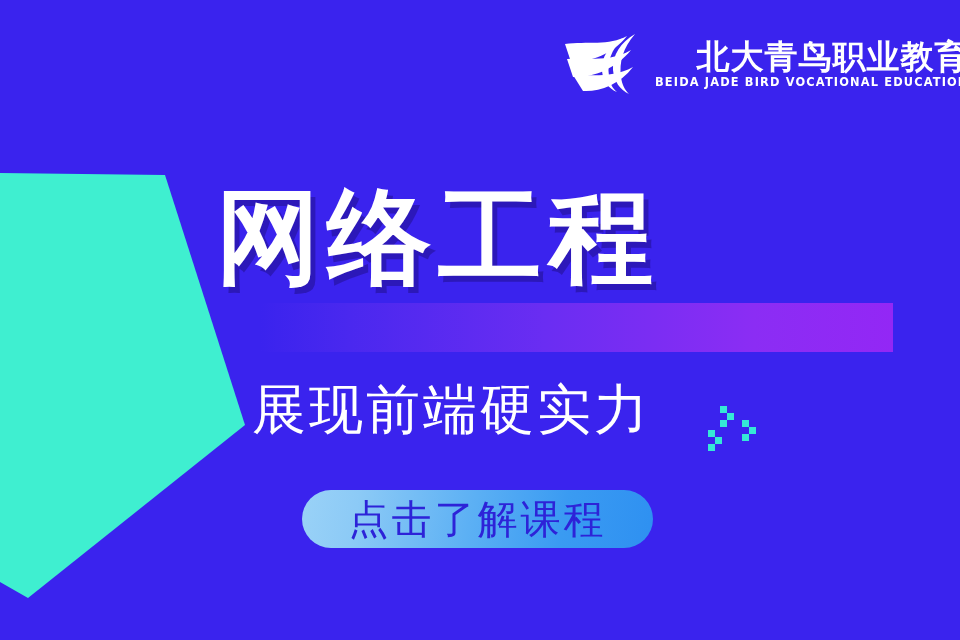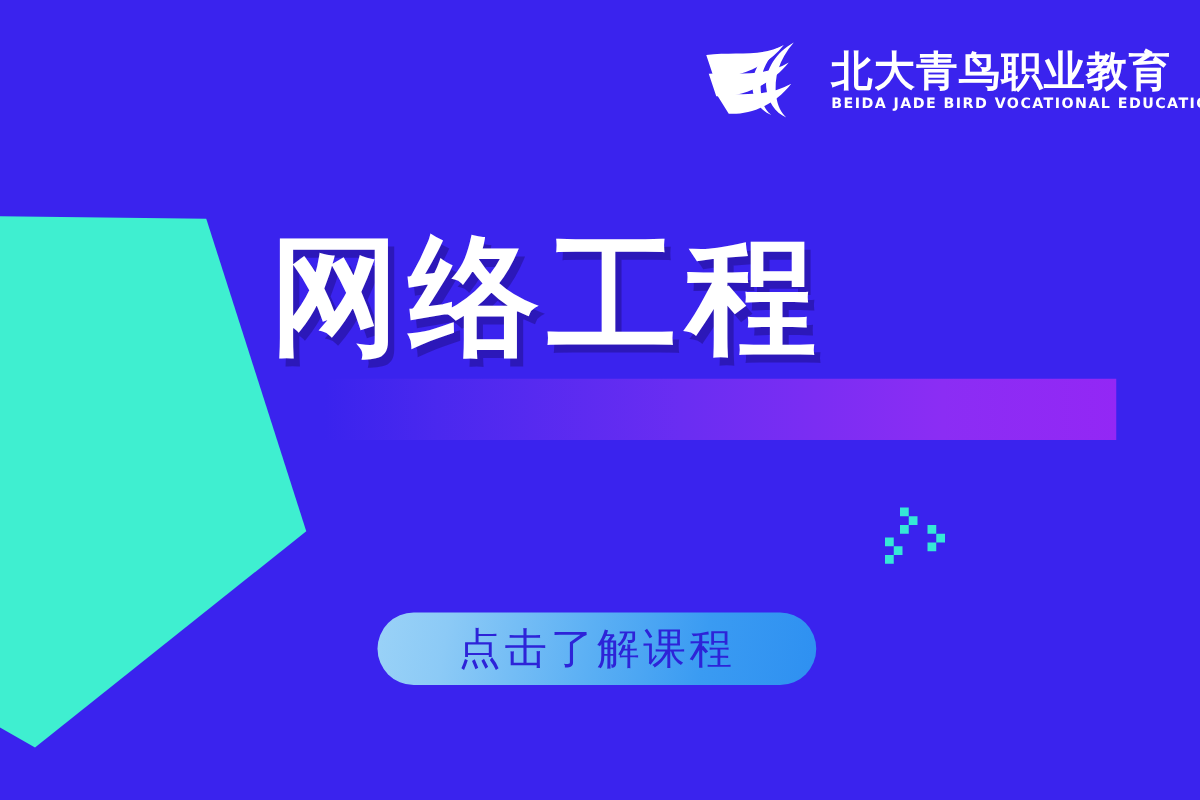--- a/index.html
+++ b/index.html
@@ -44,21 +44,22 @@
 
   
   .logo {
     position: absolute;
     left: 561px;
     top: 26px;
     width: 360px;
     height: 76px;
     display: flex;
     align-items: center;
-    gap: 20px;
+    gap: 10px;
+    text-align: right;
   }
   .logo-mark {
     width: 84px;
     height: 64px;
     flex: 0 0 auto;
   }
   .logo-text {
     display: flex;
     flex-direction: column;
     justify-content: center;
@@ -132,21 +133,21 @@
     height: 58px;
     border: none;
     border-radius: 29px;
     background: linear-gradient(100deg,
                 #9ad2f7 0%,
                 #8ccaf6 16%,
                 #5cb0f4 48%,
                 #3a9bf2 74%,
                 #2e90f1 100%);
     color: #2d23d8;
-    font-size: 34px;
+    font-size: 40px;
     font-weight: 400;
     letter-spacing: 3px;
     line-height: 58px;
     text-align: center;
     padding: 0;
     cursor: pointer;
     font-family: "DejaVu Sans", "Liberation Sans", sans-serif;
     white-space: nowrap;
   }
 </style>
@@ -170,20 +171,21 @@
       <path d="M74 2 C 62 16, 58 30, 60 45 C 61 53, 64 58, 68 62 C 59 58, 53 49, 52 38 C 51 23, 60 10, 74 2 Z" fill="#ffffff"></path>
     </svg>
     <div class="logo-text">
       <div class="logo-cn">北大青鸟职业教育</div>
       <div class="logo-en">BEIDA JADE BIRD VOCATIONAL EDUCATION</div>
     </div>
   </div>
 
   <div class="title">网络工程</div>
 
+  <div class="subtitle">展现前端硬实力</div>
 
   <svg class="pixel-decor" viewBox="0 0 60 50" aria-hidden="true">
     <g fill="#35e8d6">
       <rect x="14" y="2" width="7" height="7"></rect>
       <rect x="21" y="9" width="7" height="7"></rect>
       <rect x="14" y="16" width="7" height="7"></rect>
       <rect x="36" y="16" width="7" height="7"></rect>
       <rect x="43" y="23" width="7" height="7"></rect>
       <rect x="36" y="30" width="7" height="7"></rect>
       <rect x="2" y="26" width="7" height="7"></rect>

